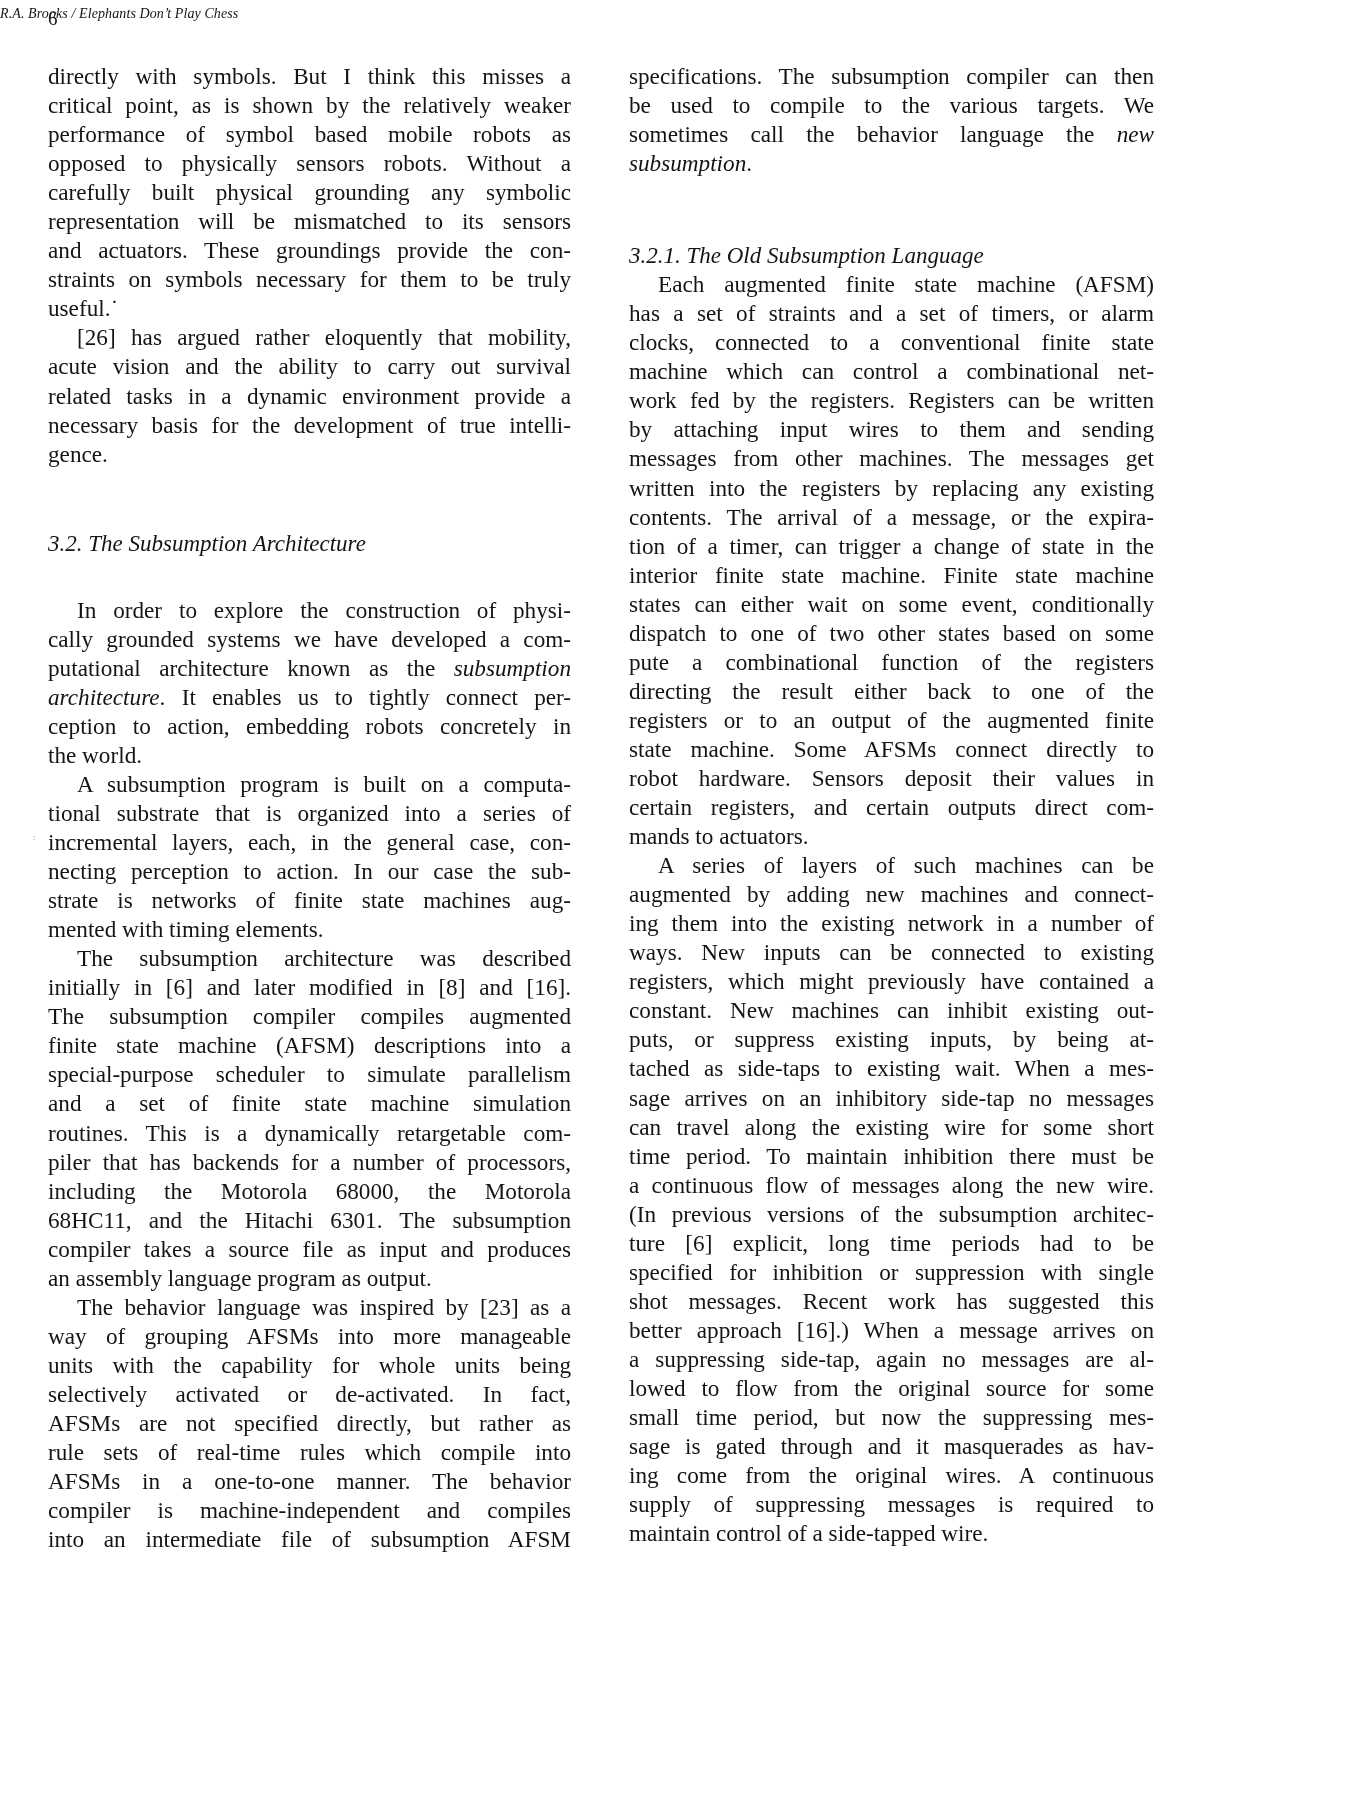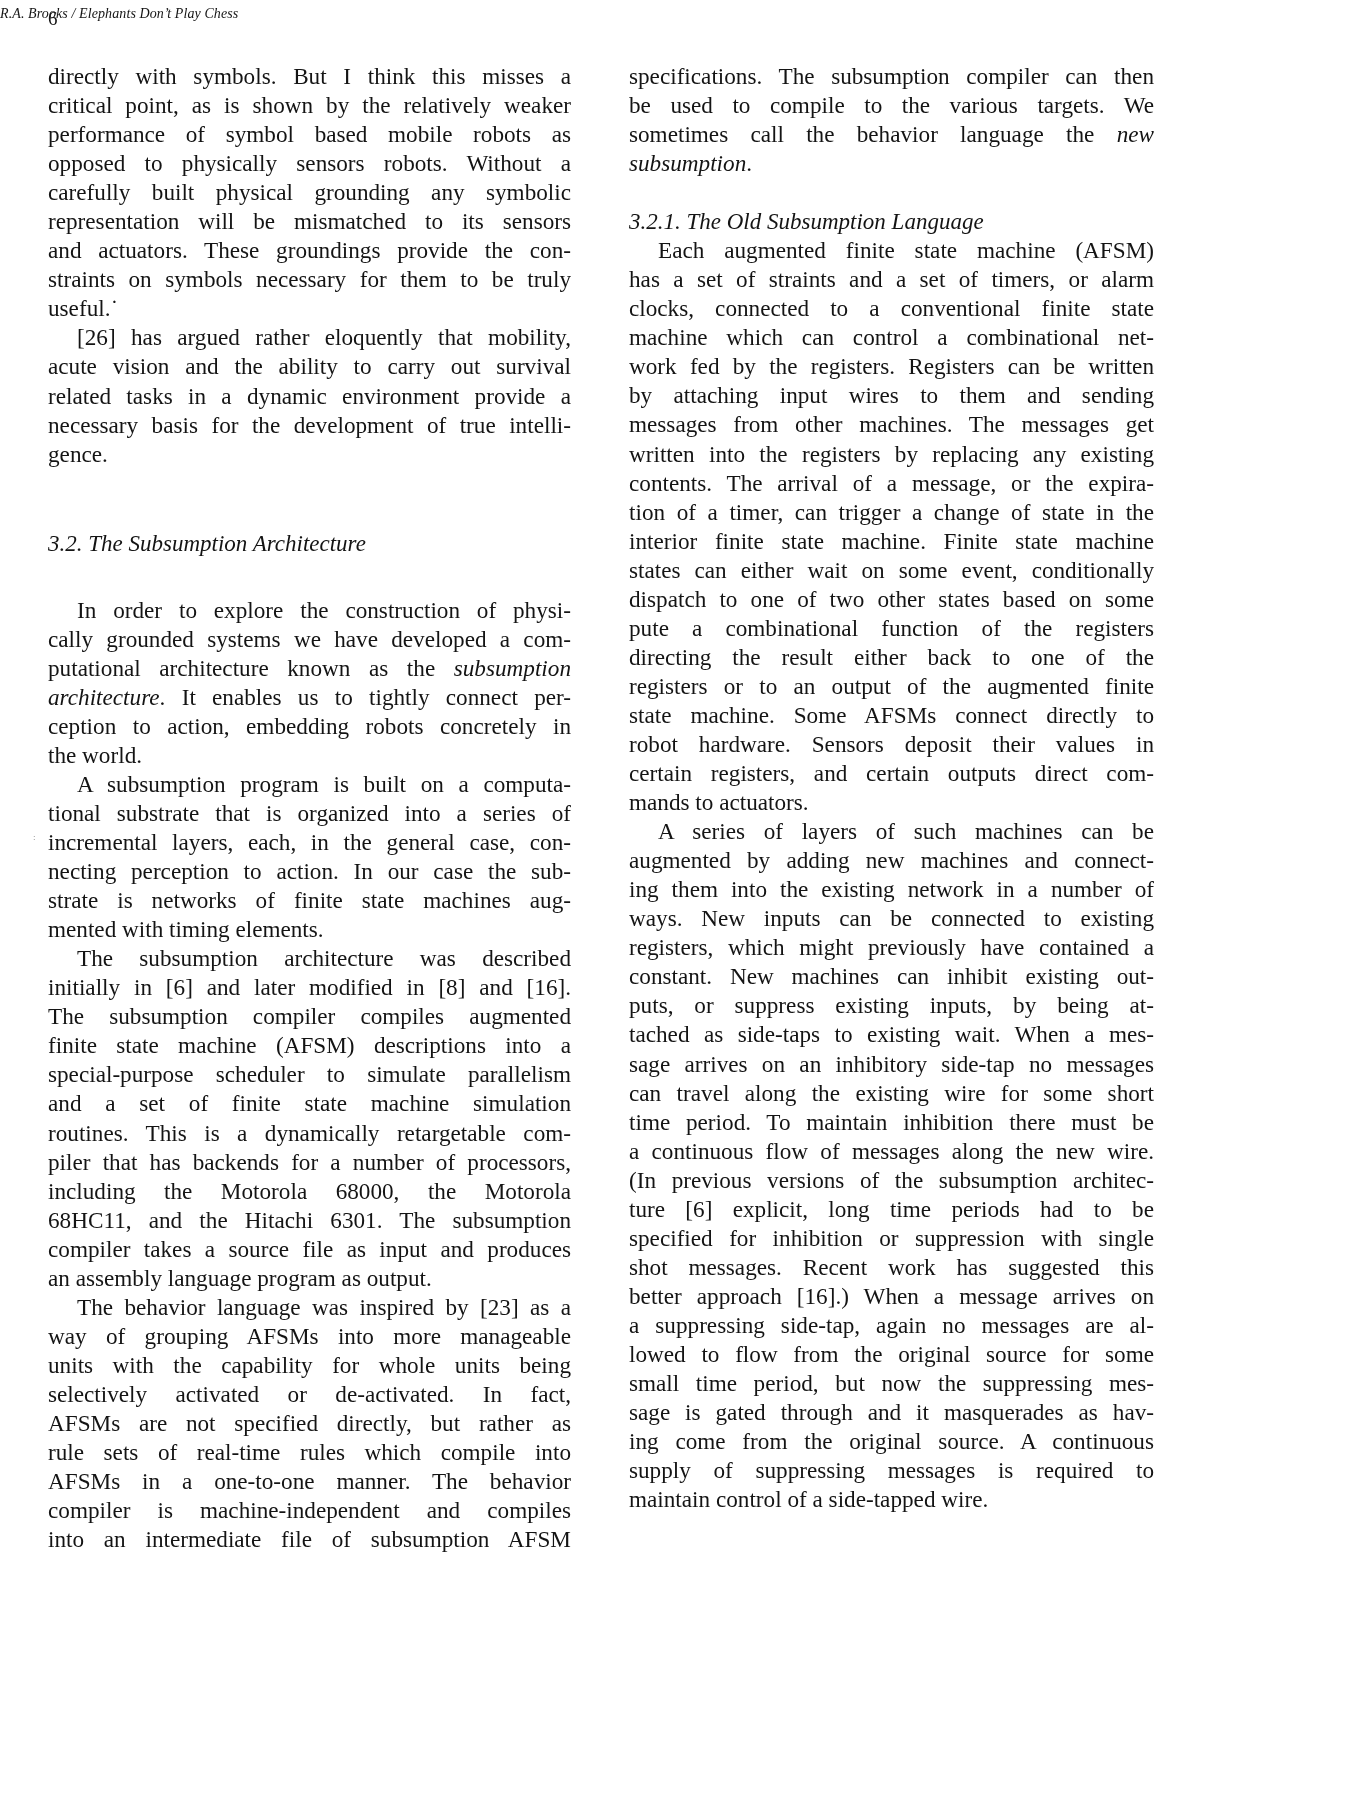--- a/index.html
+++ b/index.html
@@ -10,21 +10,21 @@
                   font-style:italic; font-size:14px; letter-spacing:0.1px; padding-right:230px; box-sizing:border-box; }
   .col { position:absolute; top:62px; }
   .col-left { left:48px; width:523px; }
   .col-right { left:629px; width:525px; }
   .line { height:29.05px; line-height:29.05px; font-size:23.2px; white-space:nowrap;
           text-align:justify; text-align-last:justify; overflow:visible; }
   .line.last { text-align-last:left; }
   .line.indent { padding-left:29px; }
   .gap-sm { height:29px; }
   .gap-md { height:44px; }
-  .heading { font-style:italic; font-size:23px; line-height:29px; height:29px; white-space:nowrap; }
+  .heading { font-style:italic; font-size:23px; line-height:29px; height:29px; white-space:nowrap;margin-top:34px; }
   .heading-sec { margin-top:16px; }
   em { font-style:italic; }
   .speck { position:absolute; left:33px; top:832px; font-size:9px; color:#777; }
 </style>
 </head>
 <body>
 
 <div class="page-num">6</div>
 <div class="running-head">R.A. Brooks / Elephants Don’t Play Chess</div>
 <span class="speck">:</span>
@@ -141,17 +141,17 @@
       <div class="line">a continuous flow of messages along the new wire.</div>
       <div class="line">(In previous versions of the subsumption architec-</div>
       <div class="line">ture [6] explicit, long time periods had to be</div>
       <div class="line">specified for inhibition or suppression with single</div>
       <div class="line">shot messages. Recent work has suggested this</div>
       <div class="line">better approach [16].) When a message arrives on</div>
       <div class="line">a suppressing side-tap, again no messages are al-</div>
       <div class="line">lowed to flow from the original source for some</div>
       <div class="line">small time period, but now the suppressing mes-</div>
       <div class="line">sage is gated through and it masquerades as hav-</div>
-      <div class="line">ing come from the original source. A continuous</div>
+      <div class="line">ing come from the original wires. A continuous</div>
       <div class="line">supply of suppressing messages is required to</div>
       <div class="line last">maintain control of a side-tapped wire.</div>
     </div>
 </div>
 
 </body></html>

